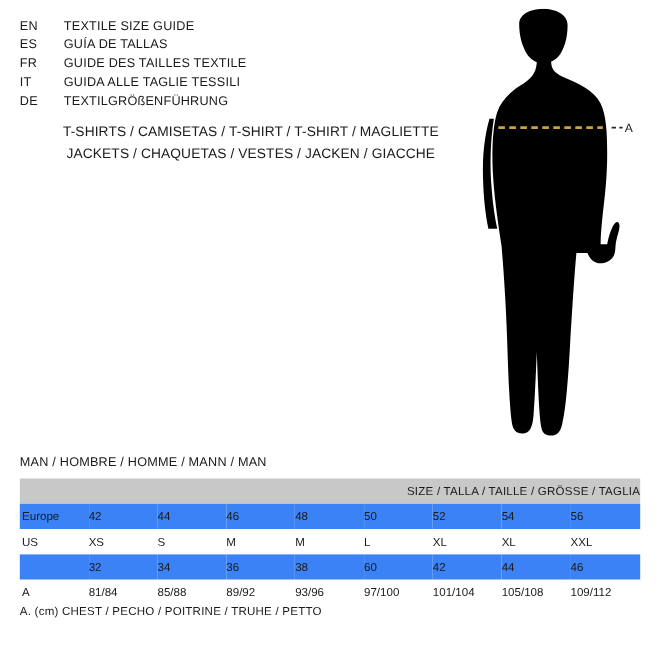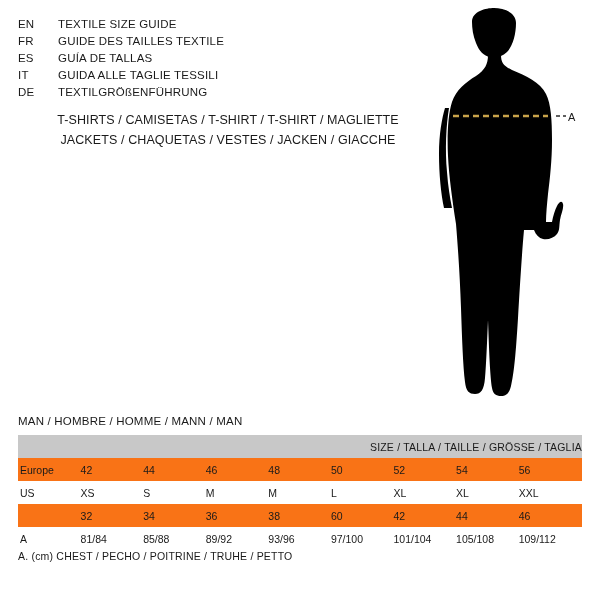--- a/index.html
+++ b/index.html
@@ -99,47 +99,47 @@
     padding: 3px 0 3px 0;
     height: 17px;
     vertical-align: middle;
   }
   .row-head td {
     background: #c8c8c8;
     font-size: 10.5px;
     letter-spacing: 0.2px;
     text-align: right;
   }
-  .row-shade td { background: #f97316; }
+  .row-shade td { background: #3b82f6; }
   .row-plain td { background: #ffffff; }
   .col-label { padding-left: 2px !important; width: 86px; }
   .cell { text-align: left; }
   .footnote {
     margin-top: 0;
     font-size: 10.5px;
     letter-spacing: 0.2px;
   }
 </style>
 </head>
 <body>
 
 <div class="page">
 
   <div class="lang-block">
     <div class="lang-row">
       <div class="lang-code">EN</div>
       <div class="lang-text">TEXTILE SIZE GUIDE</div>
     </div>
     <div class="lang-row">
+      <div class="lang-code">ES</div>
+      <div class="lang-text">GUÍA DE TALLAS</div>
+    </div>
+    <div class="lang-row">
       <div class="lang-code">FR</div>
       <div class="lang-text">GUIDE DES TAILLES TEXTILE</div>
-    </div>
-    <div class="lang-row">
-      <div class="lang-code">ES</div>
-      <div class="lang-text">GUÍA DE TALLAS</div>
     </div>
     <div class="lang-row">
       <div class="lang-code">IT</div>
       <div class="lang-text">GUIDA ALLE TAGLIE TESSILI</div>
     </div>
     <div class="lang-row">
       <div class="lang-code">DE</div>
       <div class="lang-text">TEXTILGRÖßENFÜHRUNG</div>
     </div>
   </div>

